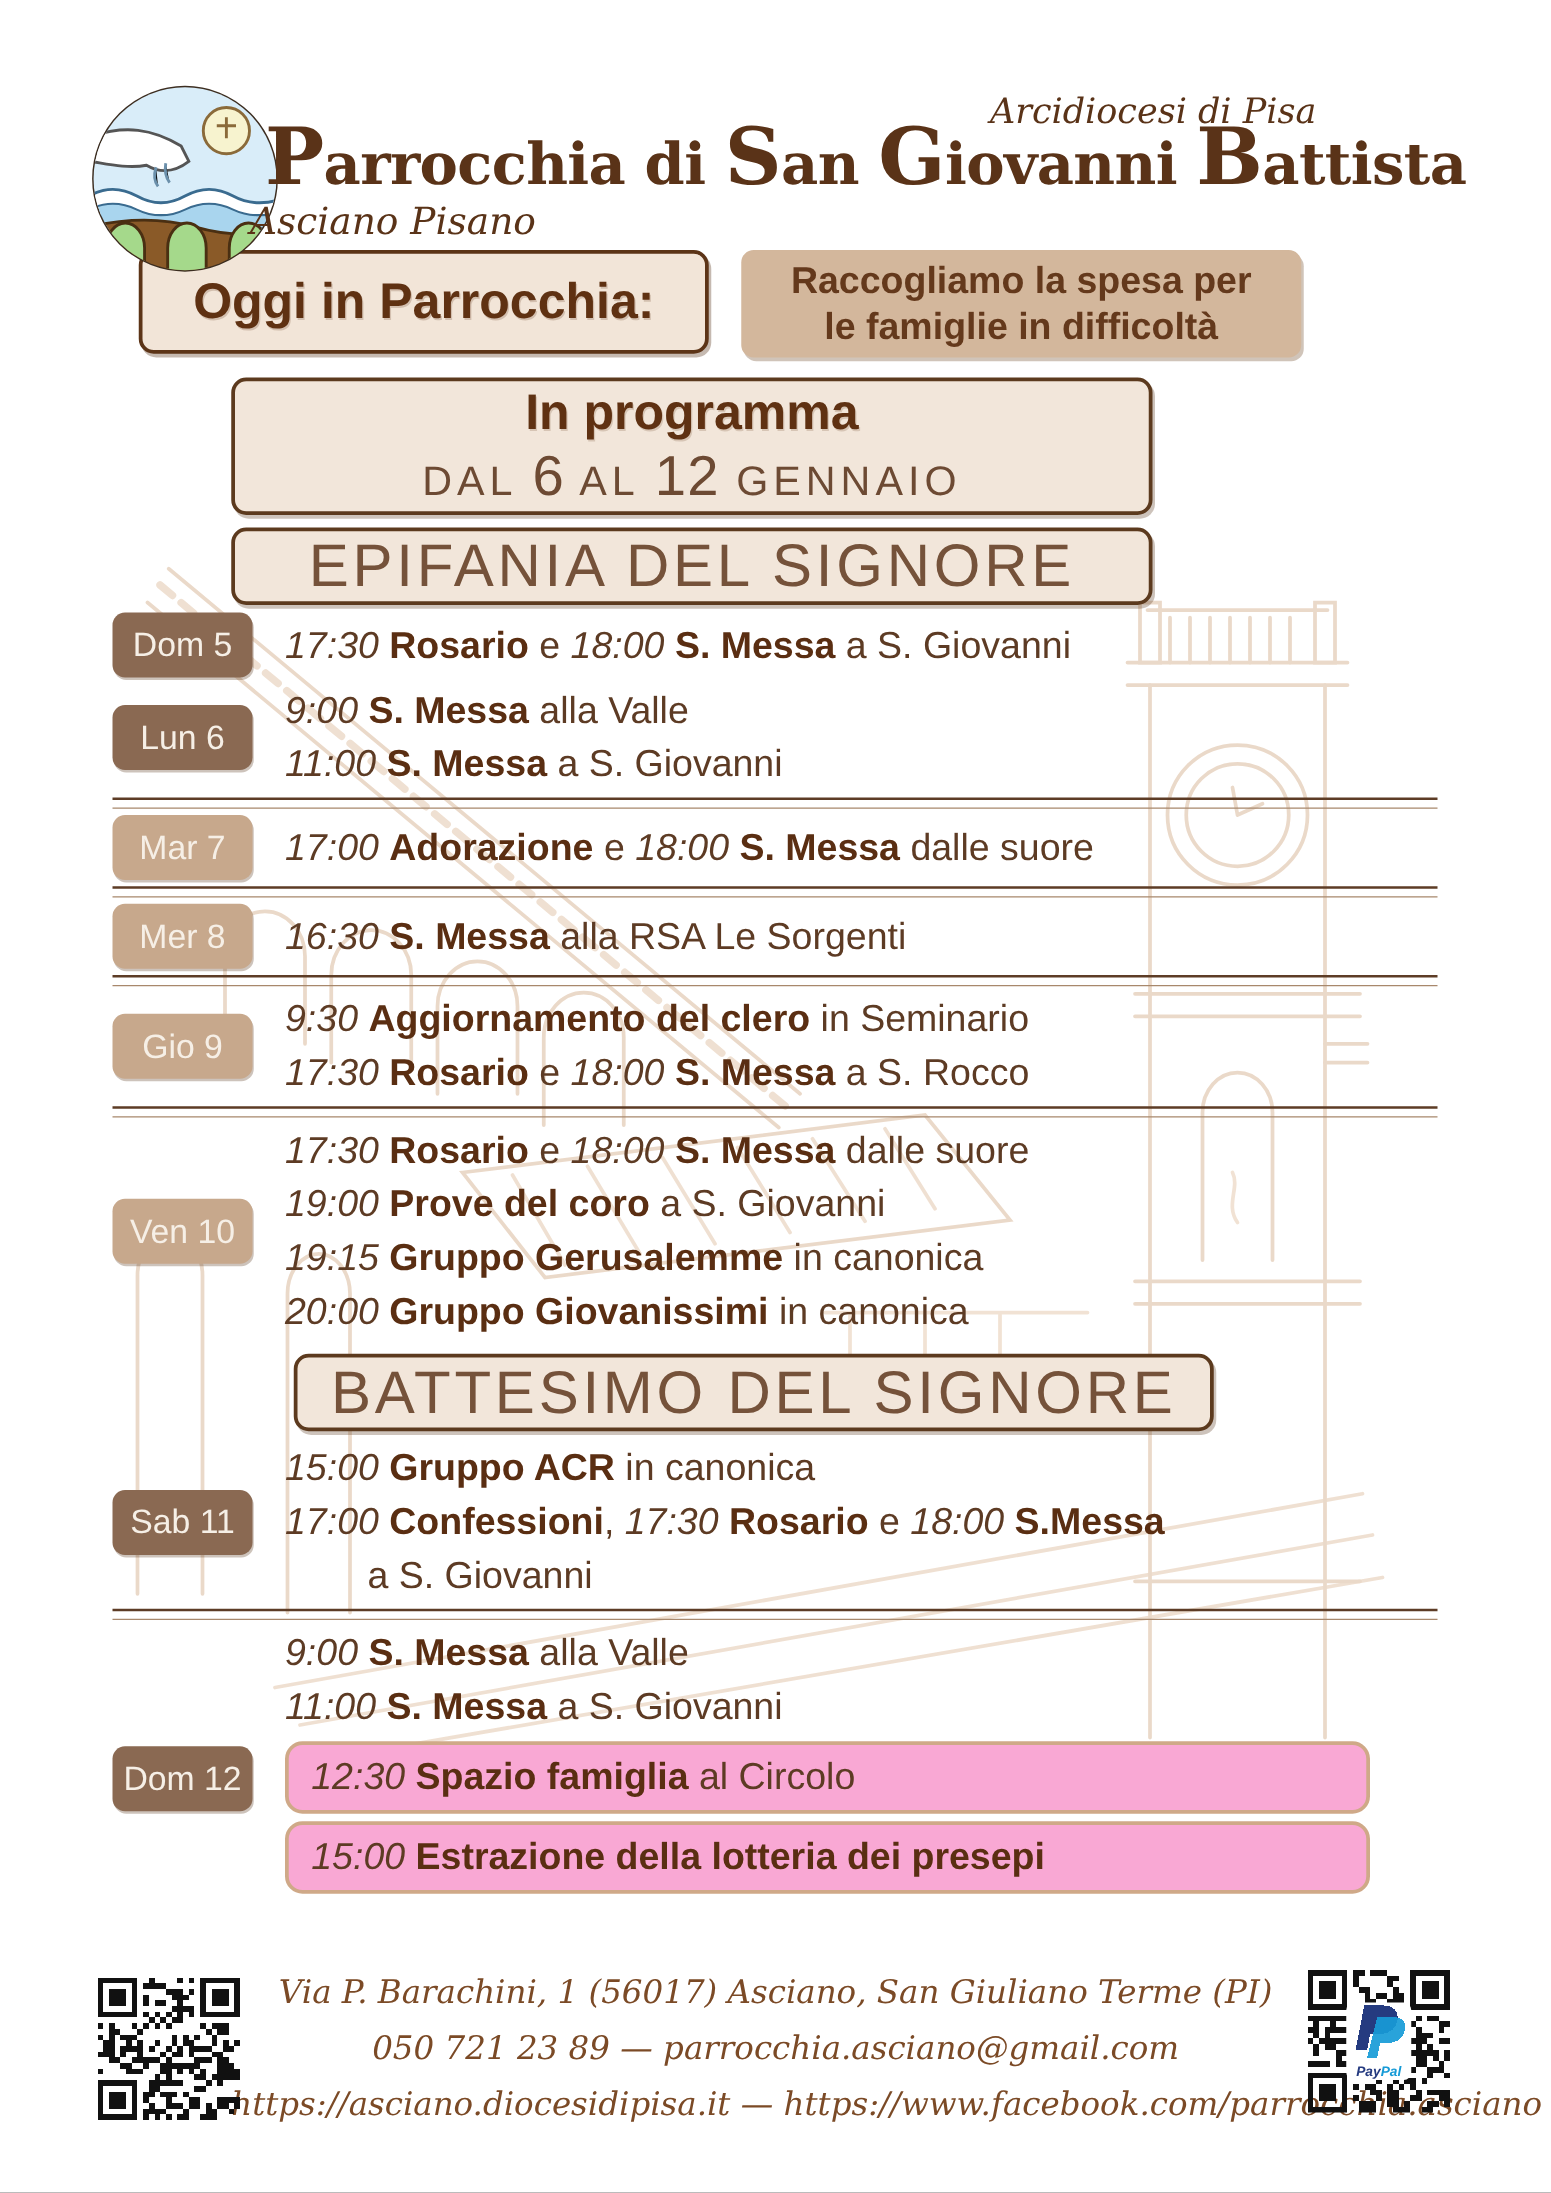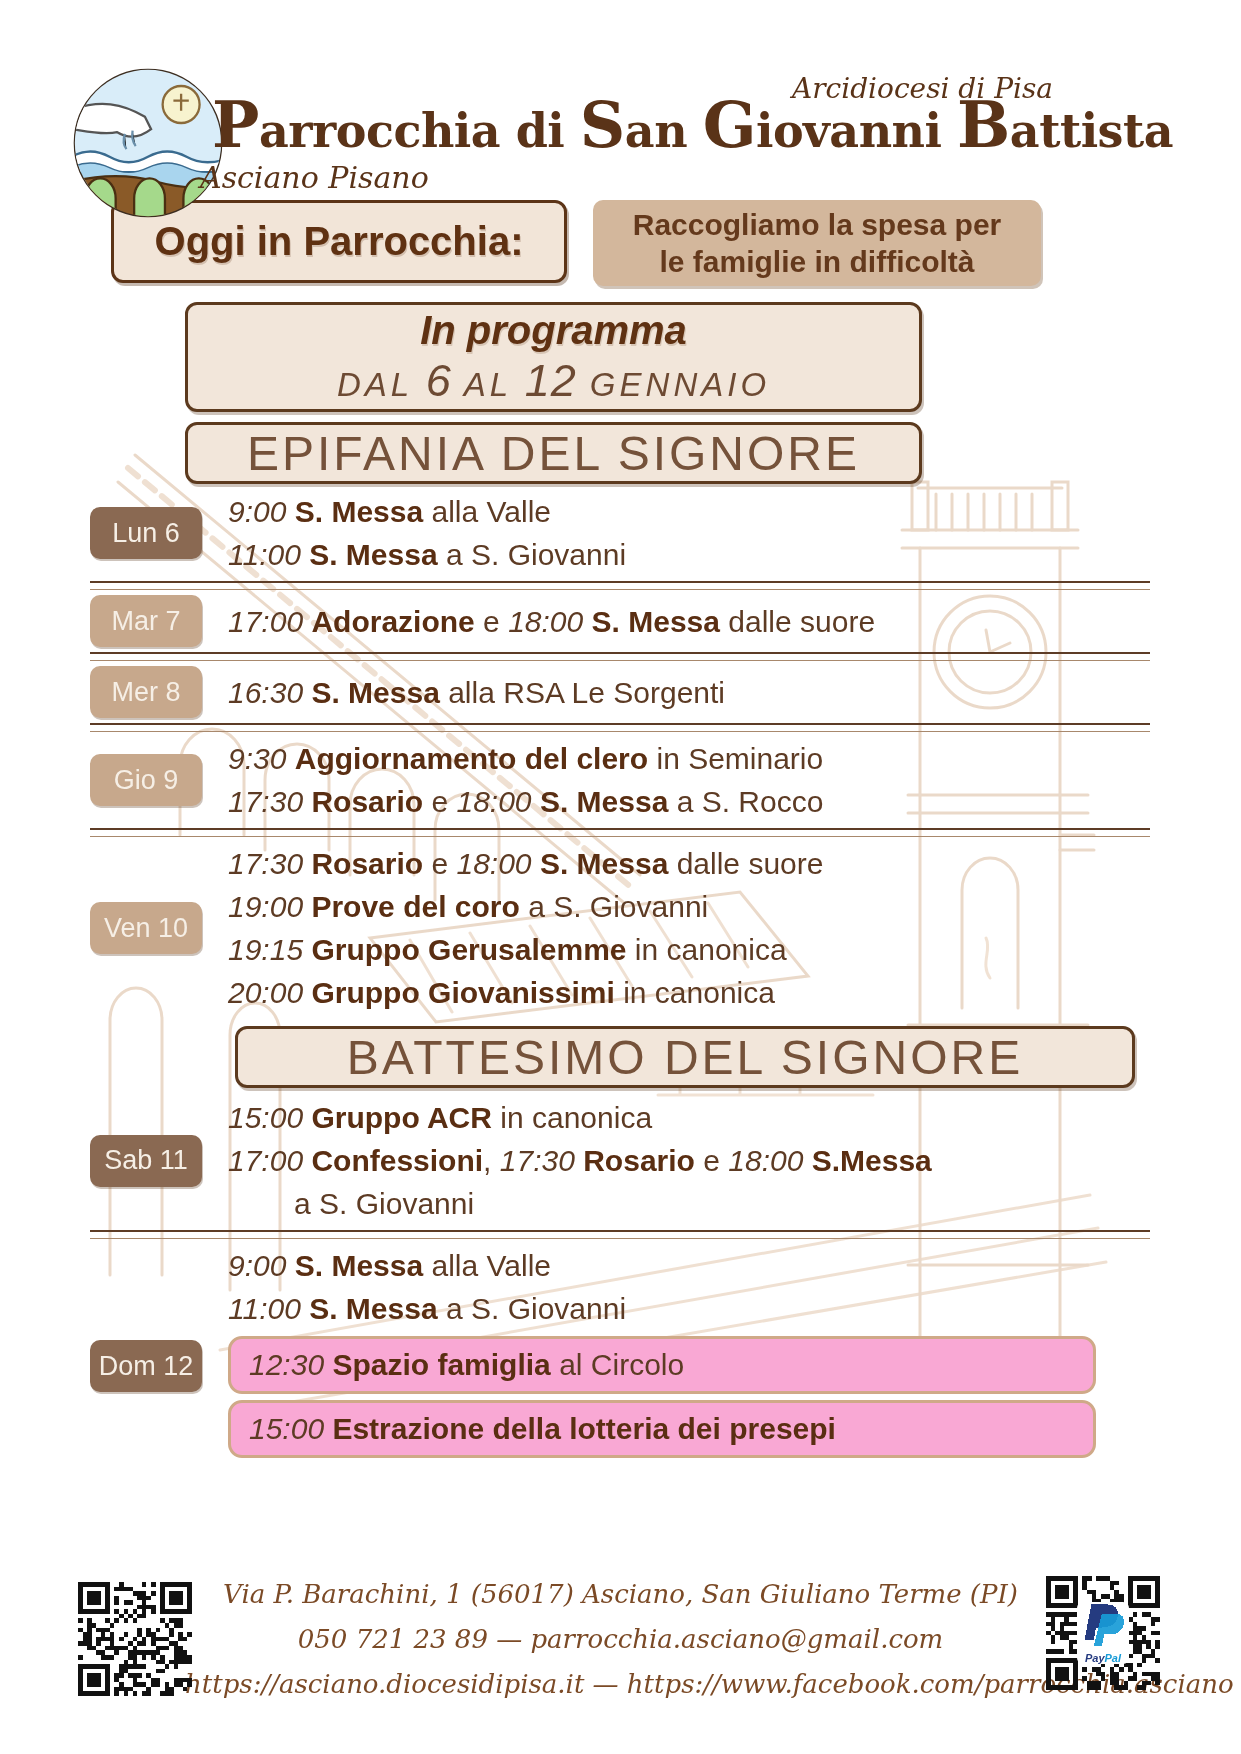--- a/index.html
+++ b/index.html
@@ -23,32 +23,32 @@
              box-shadow:2px 3px 0 rgba(90,55,30,.35);display:flex;align-items:center;justify-content:center;}
   .today-box span{font-size:40px;font-weight:700;color:#5f3112;text-shadow:1px 2px 0 rgba(120,80,50,.25);}
   .notice-box{width:448px;min-height:86px;background:#d3b79c;border-radius:10px;
               box-shadow:2px 3px 0 rgba(120,85,55,.35);display:flex;flex-direction:column;
               align-items:center;justify-content:center;padding:4px 8px;box-sizing:border-box;}
   .notice-box div{font-size:30px;font-weight:700;color:#64391c;line-height:37px;text-align:right;}
   
   .program-box{position:relative;z-index:1;margin:16px 0 0 185px;width:737px;height:110px;
                background:#f2e6da;border:3px solid #5c3a1e;border-radius:12px;
                box-shadow:2px 3px 0 rgba(90,55,30,.3);box-sizing:border-box;
-               display:flex;flex-direction:column;align-items:center;justify-content:center;font-style:italic;}
+               display:flex;flex-direction:column;align-items:center;justify-content:center;}
   .program-title{font-size:40px;font-weight:700;color:#5f3112;text-shadow:1px 2px 0 rgba(120,80,50,.22);}
   .program-subtitle{font-size:33px;letter-spacing:4px;color:#6d4a33;margin-top:2px;}
   .program-subtitle .num{font-size:45px;letter-spacing:1px;}
   
   #schedule{position:relative;z-index:1;margin:0 91px 0 90px;}
   .section-heading{background:#f2e6da;border:3px solid #5c3a1e;border-radius:12px;
                    box-shadow:2px 3px 0 rgba(90,55,30,.3);box-sizing:border-box;height:62px;
                    display:flex;align-items:center;justify-content:center;}
   .section-heading span{font-size:48px;letter-spacing:3px;color:#75523a;}
   .section-heading.s1{width:737px;margin:10px 0 6px 95px;}
-  .section-heading.s2{width:900px;margin:12px 0 8px 145px;}
+  .section-heading.s2{width:736px;margin:12px 0 8px 145px;}
   .day-row{display:flex;align-items:center;margin:5px 0;}
   .day-row.badge-top{align-items:flex-start;}
   .badge{flex:0 0 112px;height:52px;border-radius:10px;margin-right:26px;
          display:flex;align-items:center;justify-content:center;
          font-size:27px;color:#f6efe6;box-shadow:1px 2px 0 rgba(90,55,30,.3);}
   .badge.dark{background:#8a6952;}
   .badge.light{background:#c7a88c;}
   .lines{flex:1;min-width:0;}
   .line{font-size:30px;line-height:43px;color:#5d3b24;}
   .line .i{font-style:italic;}
@@ -152,20 +152,26 @@
   </div>
 
   <div class="program-box">
     <div class="program-title">In programma</div>
     <div class="program-subtitle"><span>D</span><span>A</span><span>L</span><span> </span><span class="num">6</span><span> </span><span>A</span><span>L</span><span> </span><span class="num">1</span><span class="num">2</span><span> </span><span>G</span><span>E</span><span>N</span><span>N</span><span>A</span><span>I</span><span>O</span></div>
   </div>
 
   <div id="schedule">
       <div class="section-heading s1">
         <span>EPIFANIA DEL SIGNORE</span>
+      </div>
+      <div class="day-row">
+        <div class="badge dark">Dom 5</div>
+        <div class="lines">
+          <div class="line"><span class="i">17:30 </span><span class="b">Rosario</span><span class="n"> e </span><span class="i">18:00 </span><span class="b">S. Messa</span><span class="n"> a S. Giovanni</span></div>
+        </div>
       </div>
       <div class="day-row">
         <div class="badge dark">Lun 6</div>
         <div class="lines">
           <div class="line"><span class="i">9:00 </span><span class="b">S. Messa</span><span class="n"> alla Valle</span></div>
           <div class="line"><span class="i">11:00 </span><span class="b">S. Messa</span><span class="n"> a S. Giovanni</span></div>
         </div>
       </div>
       <div class="divider"></div>
       <div class="day-row">

